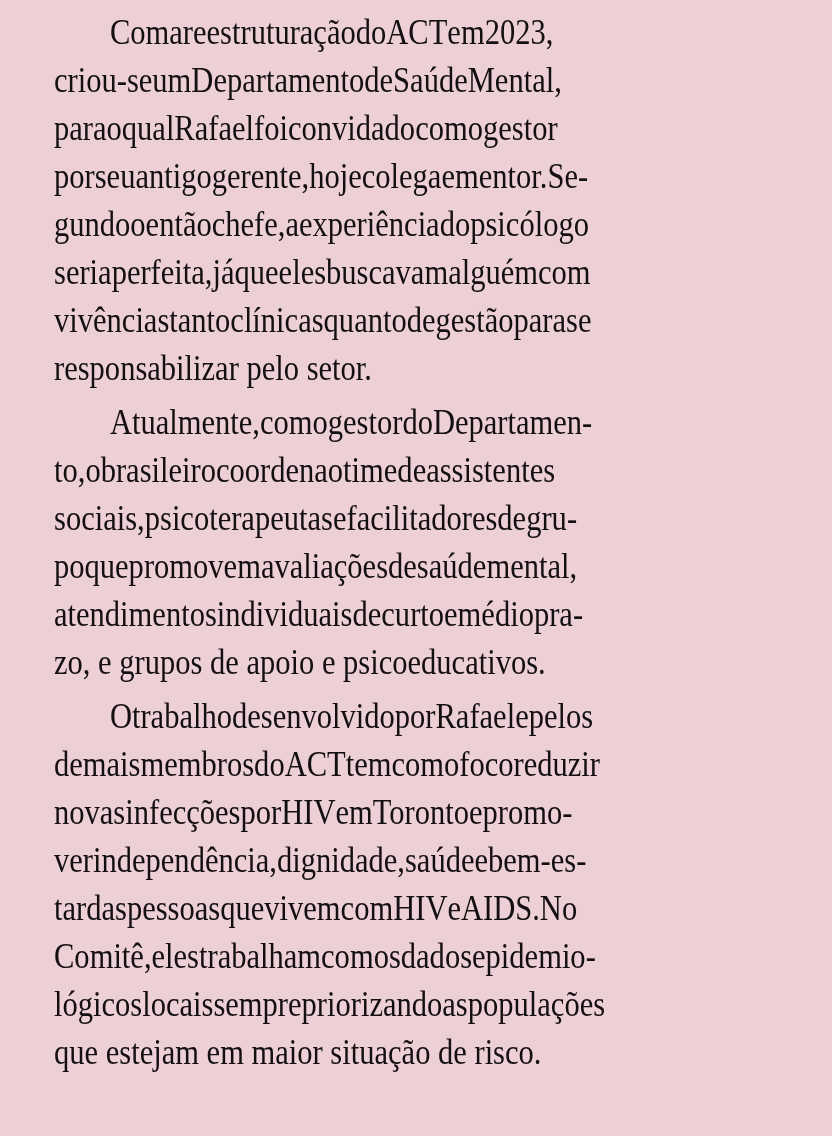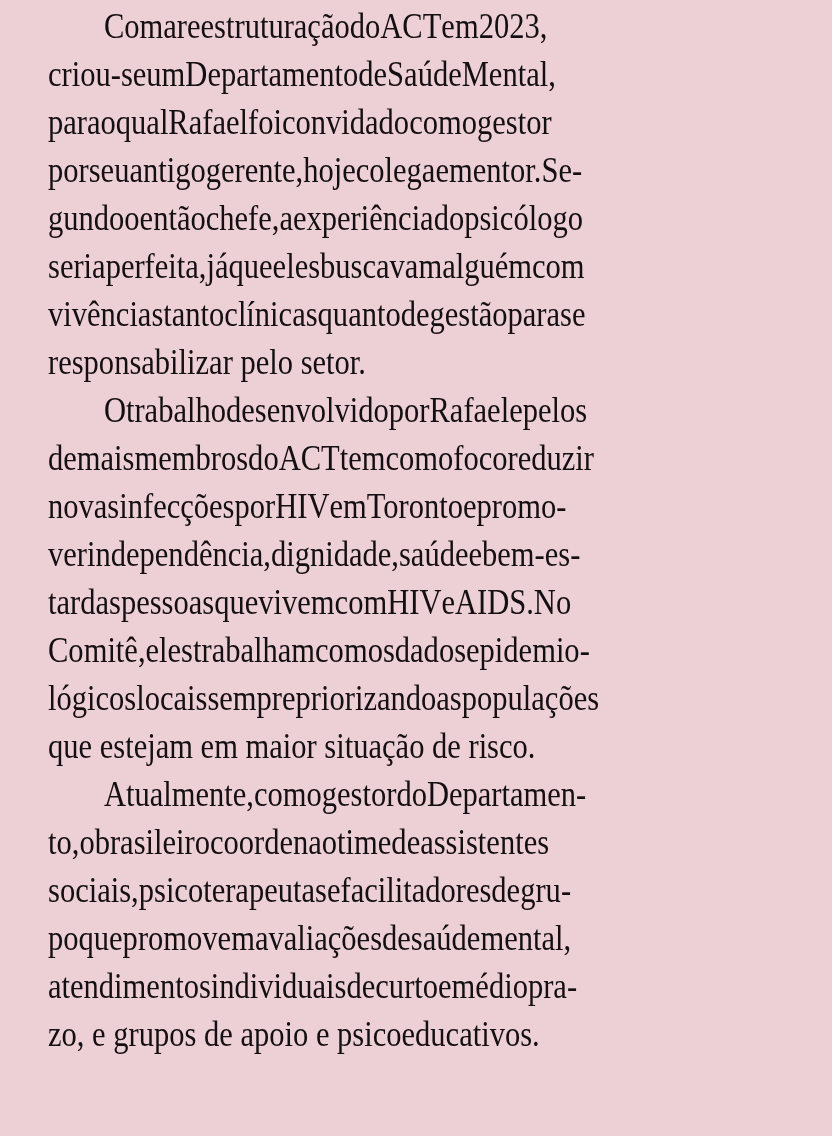--- a/index.html
+++ b/index.html
@@ -18,21 +18,21 @@
     width: 832px;
     height: 1136px;
     background: #edd0d6;
     box-sizing: border-box;
     padding: 0 48px;
   }
   .article {
     padding-top: 2px;
   }
   .para {
-    margin: 0;
+    margin: 6px;
   }
   
   .line {
     display: block;
     height: 48px;
     line-height: 48px;
     font-size: 35.5px;
     color: #140f12;
     text-align: justify;
     text-align-last: justify;
@@ -66,33 +66,33 @@
       <span class="line" style="color: rgb(20, 15, 18);">criou-se<span class="sp"> </span>um<span class="sp"> </span>Departamento<span class="sp"> </span>de<span class="sp"> </span>Saúde<span class="sp"> </span>Mental,</span>
       <span class="line" style="color: rgb(20, 15, 18);">para<span class="sp"> </span>o<span class="sp"> </span>qual<span class="sp"> </span>Rafael<span class="sp"> </span>foi<span class="sp"> </span>convidado<span class="sp"> </span>como<span class="sp"> </span>gestor</span>
       <span class="line" style="color: rgb(20, 15, 18);">por<span class="sp"> </span>seu<span class="sp"> </span>antigo<span class="sp"> </span>gerente,<span class="sp"> </span>hoje<span class="sp"> </span>colega<span class="sp"> </span>e<span class="sp"> </span>mentor.<span class="sp"> </span>Se-</span>
       <span class="line" style="color: rgb(20, 15, 18);">gundo<span class="sp"> </span>o<span class="sp"> </span>então<span class="sp"> </span>chefe,<span class="sp"> </span>a<span class="sp"> </span>experiência<span class="sp"> </span>do<span class="sp"> </span>psicólogo</span>
       <span class="line" style="color: rgb(20, 15, 18);">seria<span class="sp"> </span>perfeita,<span class="sp"> </span>já<span class="sp"> </span>que<span class="sp"> </span>eles<span class="sp"> </span>buscavam<span class="sp"> </span>alguém<span class="sp"> </span>com</span>
       <span class="line" style="color: rgb(20, 15, 18);">vivências<span class="sp"> </span>tanto<span class="sp"> </span>clínicas<span class="sp"> </span>quanto<span class="sp"> </span>de<span class="sp"> </span>gestão<span class="sp"> </span>para<span class="sp"> </span>se</span>
       <span class="line flush" style="color: rgb(20, 15, 18);">responsabilizar pelo setor.</span>
     </div>
 
     <div class="para">
+      <span class="line indent" style="color: rgb(20, 15, 18);">Atualmente,<span class="sp"> </span>como<span class="sp"> </span>gestor<span class="sp"> </span>do<span class="sp"> </span>Departamen-</span>
+      <span class="line" style="color: rgb(20, 15, 18);">to,<span class="sp"> </span>o<span class="sp"> </span>brasileiro<span class="sp"> </span>coordena<span class="sp"> </span>o<span class="sp"> </span>time<span class="sp"> </span>de<span class="sp"> </span>assistentes</span>
+      <span class="line" style="color: rgb(20, 15, 18);">sociais,<span class="sp"> </span>psicoterapeutas<span class="sp"> </span>e<span class="sp"> </span>facilitadores<span class="sp"> </span>de<span class="sp"> </span>gru-</span>
+      <span class="line" style="color: rgb(20, 15, 18);">po<span class="sp"> </span>que<span class="sp"> </span>promovem<span class="sp"> </span>avaliações<span class="sp"> </span>de<span class="sp"> </span>saúde<span class="sp"> </span>mental,</span>
+      <span class="line" style="color: rgb(20, 15, 18);">atendimentos<span class="sp"> </span>individuais<span class="sp"> </span>de<span class="sp"> </span>curto<span class="sp"> </span>e<span class="sp"> </span>médio<span class="sp"> </span>pra-</span>
+      <span class="line flush" style="color: rgb(20, 15, 18);">zo, e grupos de apoio e psicoeducativos.</span>
+    </div>
+
+    <div class="para">
       <span class="line indent" style="color: rgb(20, 15, 18);">O<span class="sp"> </span>trabalho<span class="sp"> </span>desenvolvido<span class="sp"> </span>por<span class="sp"> </span>Rafael<span class="sp"> </span>e<span class="sp"> </span>pelos</span>
       <span class="line" style="color: rgb(20, 15, 18);">demais<span class="sp"> </span>membros<span class="sp"> </span>do<span class="sp"> </span>ACT<span class="sp"> </span>tem<span class="sp"> </span>como<span class="sp"> </span>foco<span class="sp"> </span>reduzir</span>
       <span class="line" style="color: rgb(20, 15, 18);">novas<span class="sp"> </span>infecções<span class="sp"> </span>por<span class="sp"> </span>HIV<span class="sp"> </span>em<span class="sp"> </span>Toronto<span class="sp"> </span>e<span class="sp"> </span>promo-</span>
       <span class="line" style="color: rgb(20, 15, 18);">ver<span class="sp"> </span>independência,<span class="sp"> </span>dignidade,<span class="sp"> </span>saúde<span class="sp"> </span>e<span class="sp"> </span>bem-es-</span>
       <span class="line" style="color: rgb(20, 15, 18);">tar<span class="sp"> </span>das<span class="sp"> </span>pessoas<span class="sp"> </span>que<span class="sp"> </span>vivem<span class="sp"> </span>com<span class="sp"> </span>HIV<span class="sp"> </span>e<span class="sp"> </span>AIDS.<span class="sp"> </span>No</span>
       <span class="line" style="color: rgb(20, 15, 18);">Comitê,<span class="sp"> </span>eles<span class="sp"> </span>trabalham<span class="sp"> </span>com<span class="sp"> </span>os<span class="sp"> </span>dados<span class="sp"> </span>epidemio-</span>
       <span class="line" style="color: rgb(20, 15, 18);">lógicos<span class="sp"> </span>locais<span class="sp"> </span>sempre<span class="sp"> </span>priorizando<span class="sp"> </span>as<span class="sp"> </span>populações</span>
       <span class="line flush" style="color: rgb(20, 15, 18);">que estejam em maior situação de risco.</span>
     </div>
 
-    <div class="para">
-      <span class="line indent" style="color: rgb(20, 15, 18);">Atualmente,<span class="sp"> </span>como<span class="sp"> </span>gestor<span class="sp"> </span>do<span class="sp"> </span>Departamen-</span>
-      <span class="line" style="color: rgb(20, 15, 18);">to,<span class="sp"> </span>o<span class="sp"> </span>brasileiro<span class="sp"> </span>coordena<span class="sp"> </span>o<span class="sp"> </span>time<span class="sp"> </span>de<span class="sp"> </span>assistentes</span>
-      <span class="line" style="color: rgb(20, 15, 18);">sociais,<span class="sp"> </span>psicoterapeutas<span class="sp"> </span>e<span class="sp"> </span>facilitadores<span class="sp"> </span>de<span class="sp"> </span>gru-</span>
-      <span class="line" style="color: rgb(20, 15, 18);">po<span class="sp"> </span>que<span class="sp"> </span>promovem<span class="sp"> </span>avaliações<span class="sp"> </span>de<span class="sp"> </span>saúde<span class="sp"> </span>mental,</span>
-      <span class="line" style="color: rgb(20, 15, 18);">atendimentos<span class="sp"> </span>individuais<span class="sp"> </span>de<span class="sp"> </span>curto<span class="sp"> </span>e<span class="sp"> </span>médio<span class="sp"> </span>pra-</span>
-      <span class="line flush" style="color: rgb(20, 15, 18);">zo, e grupos de apoio e psicoeducativos.</span>
-    </div>
-
   </div>
 </div>
 
 </body></html>

